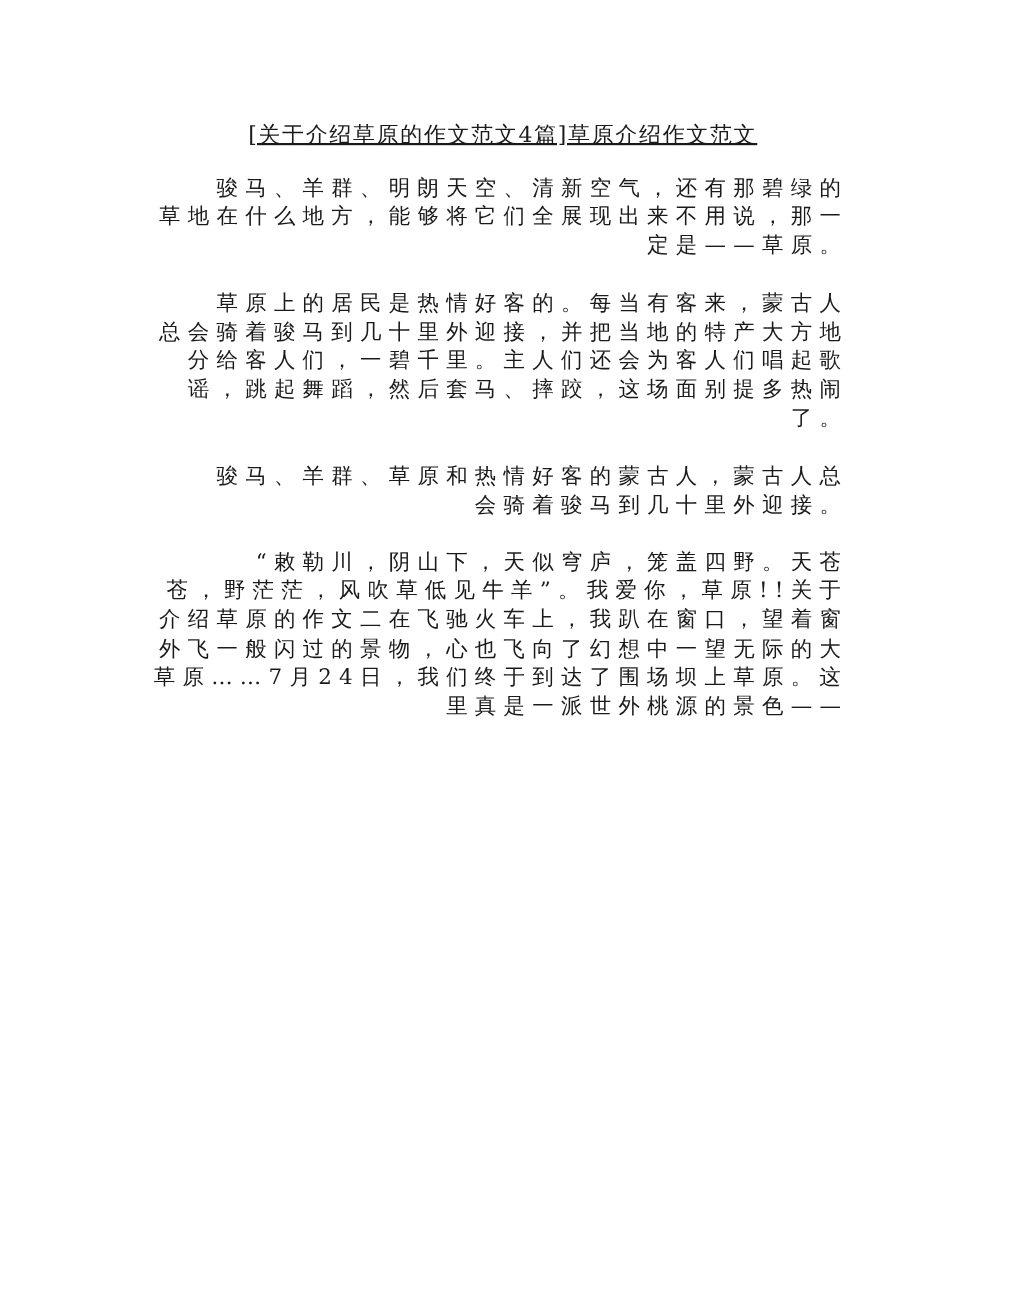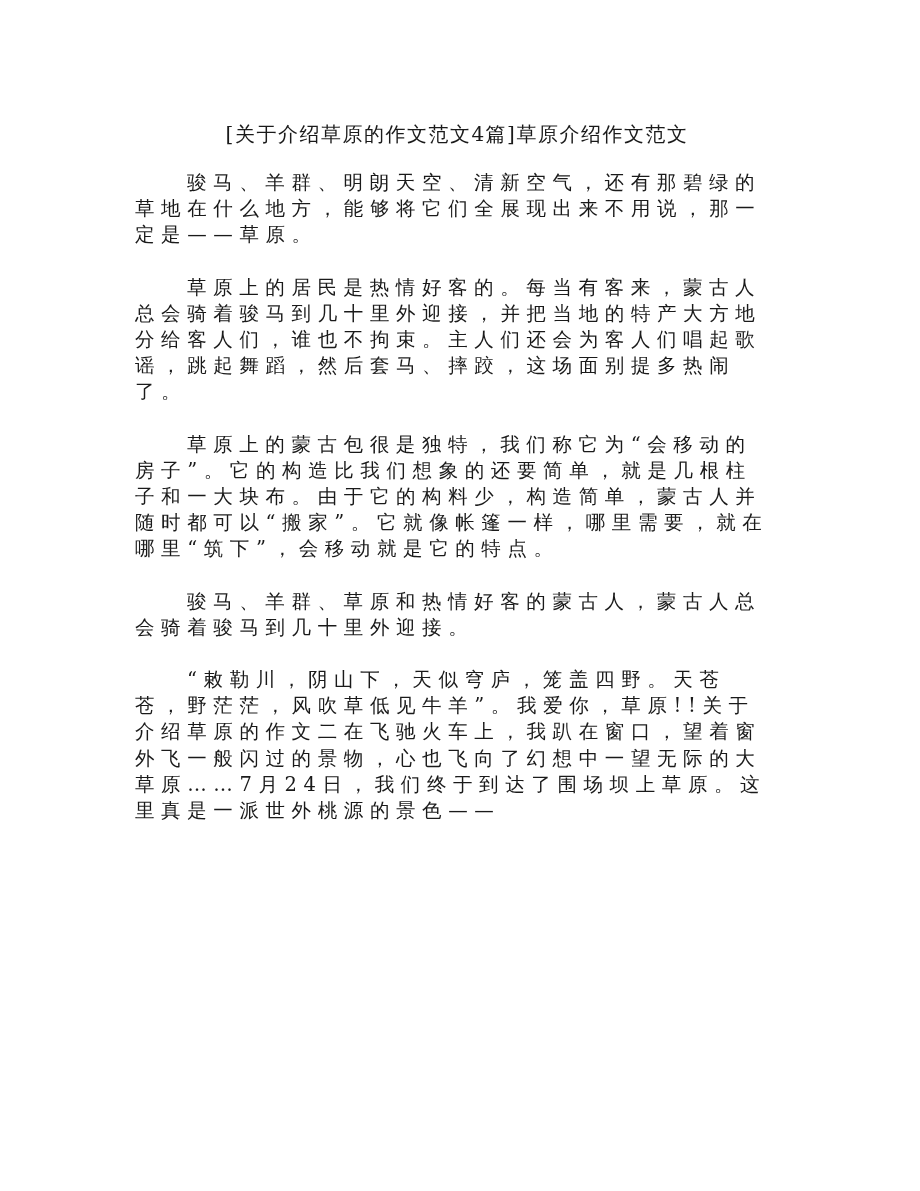--- a/index.html
+++ b/index.html
@@ -19,42 +19,42 @@
     position: absolute;
     left: 135px;
     top: 108px;
     width: 636px;
   }
   .doc-title {
     text-align: center;
     font-size: 20px;
     line-height: 28px;
     letter-spacing: 1.5px;
-    margin: 12px 0 22px 0;
+    margin: 0 0 22px 0;
     font-weight: normal;
     padding-left: 8px;
+    text-decoration: underline;
   }
   .para {
     font-size: 19.5px;
     line-height: 26.2px;
     letter-spacing: 6.6px;
     margin: 0 0 26px 0;
     text-indent: 52px;
     word-break: break-all;
-    text-align: left;
+    text-align: right;
   }
   .para.tight {
     margin-bottom: 0;
   }
 </style>
 </head>
 <body>
 
 <div class="page">
   <h1 class="doc-title">[关于介绍草原的作文范文4篇]草原介绍作文范文</h1>
 
   <p class="para">骏马、羊群、明朗天空、清新空气，还有那碧绿的草地在什么地方，能够将它们全展现出来不用说，那一定是——草原。</p>
-  <p class="para">草原上的居民是热情好客的。每当有客来，蒙古人总会骑着骏马到几十里外迎接，并把当地的特产大方地分给客人们，谁也不拘束。主人们还会为客人们唱起歌谣，跳起舞蹈，然后套马、摔跤，这场面别提多热闹了。</p>
-  <p class="para">草原上的蒙古包很是独特，我们称它为“会移动的房子”。它的构造比我们想象的还要简单，就是几根柱子和一大块布。由于它的构料少，构造简单，蒙古人并随时都可以“搬家”。它就像帐篷一样，哪里需要，就在哪里“筑下”，会移动就是它的特点。</p>
+  <p class="para">草原上的居民是热情好客的。每当有客来，蒙古人总会骑着骏马到几十里外迎接，并把当地的特产大方地分给客人们，一碧千里。主人们还会为客人们唱起歌谣，跳起舞蹈，然后套马、摔跤，这场面别提多热闹了。</p>
   <p class="para">骏马、羊群、草原和热情好客的蒙古人，蒙古人总会骑着骏马到几十里外迎接。</p>
   <p class="para tight">“敕勒川，阴山下，天似穹庐，笼盖四野。天苍苍，野茫茫，风吹草低见牛羊”。我爱你，草原!!关于介绍草原的作文二在飞驰火车上，我趴在窗口，望着窗外飞一般闪过的景物，心也飞向了幻想中一望无际的大草原……7月24日，我们终于到达了围场坝上草原。这里真是一派世外桃源的景色——</p>
 
 </div>
 
 </body></html>

